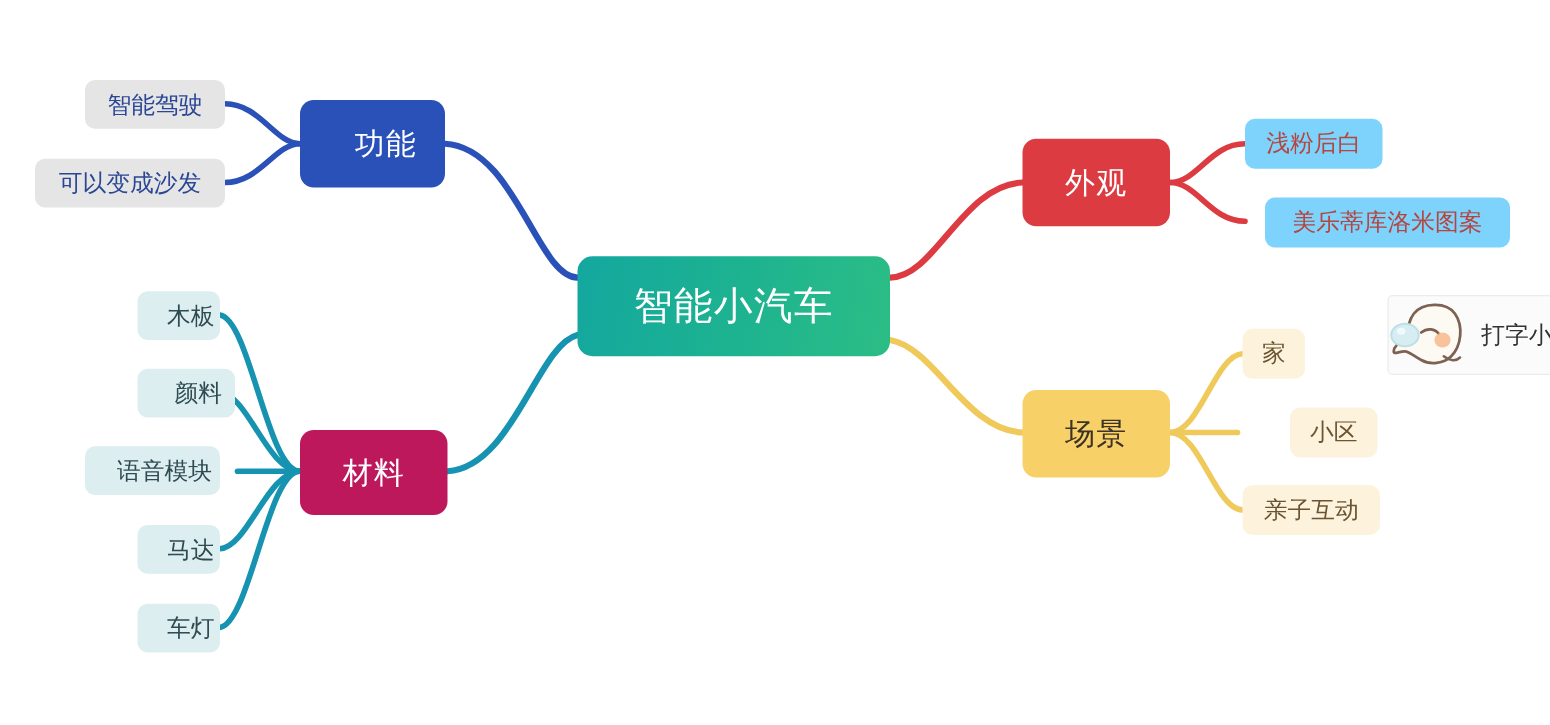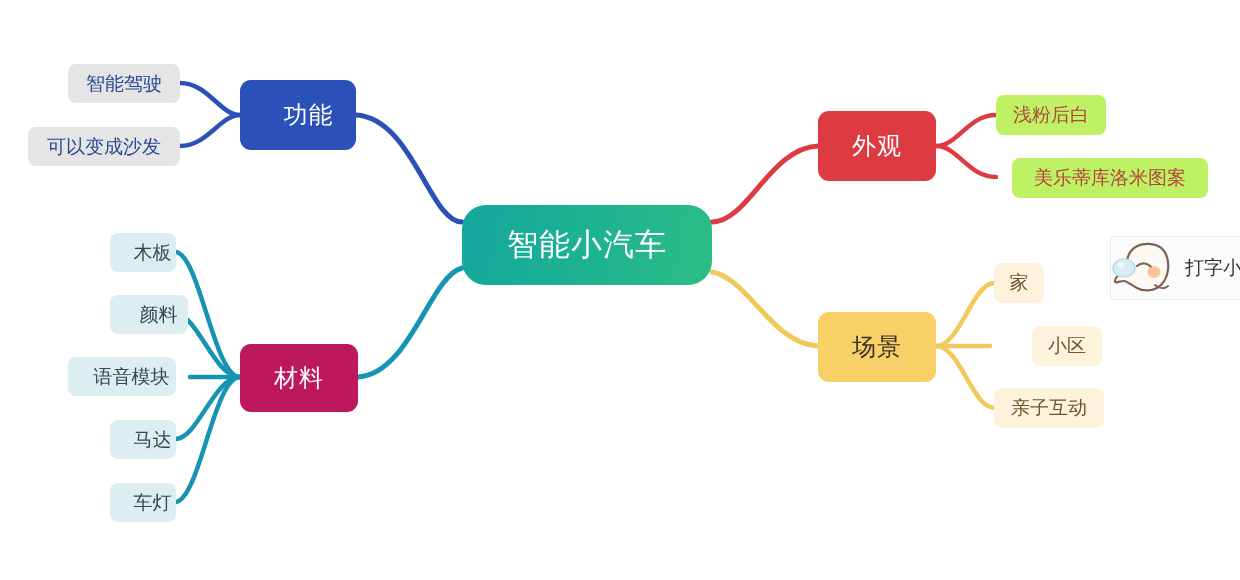--- a/index.html
+++ b/index.html
@@ -32,21 +32,21 @@
     box-sizing: border-box;
     display: flex;
     align-items: center;
     justify-content: center;
     white-space: nowrap;
     user-select: none;
   }
 
   
   .node-root {
-    border-radius: 24px;
+    border-radius: 12px;
     background: linear-gradient(100deg, #14a79f 0%, #1cb291 48%, #2cbd85 100%);
     color: #ffffff;
     font-size: 31px;
     letter-spacing: 1px;
     padding: 0 38px;
   }
 
   
   .node-b {
     border-radius: 11px;
@@ -61,21 +61,21 @@
   .b-yellow { background: #f7d168; color: #3c3226; }
 
   
   .node-l {
     border-radius: 8px;
     font-size: 19px;
     padding: 0 13px;
   }
   .l-blue   { background: #e5e5e5; color: #2a4794; }
   .l-teal   { background: #ddeef0; color: #2e4b52; padding-left: 32px; }
-  .l-red    { background: #bef264; color: #b4453f; font-family: Liberation Mono, monospace; }
+  .l-red    { background: #7dd3fc; color: #b4453f; font-family: Liberation Mono, monospace; }
   .l-yellow { background: #fdf3dd; color: #6b5431; }
 
   
   .sticker-panel {
     position: absolute;
     display: flex;
     align-items: center;
     background: #fbfbfb;
     border: 1px solid #ececec;
     border-radius: 4px;

